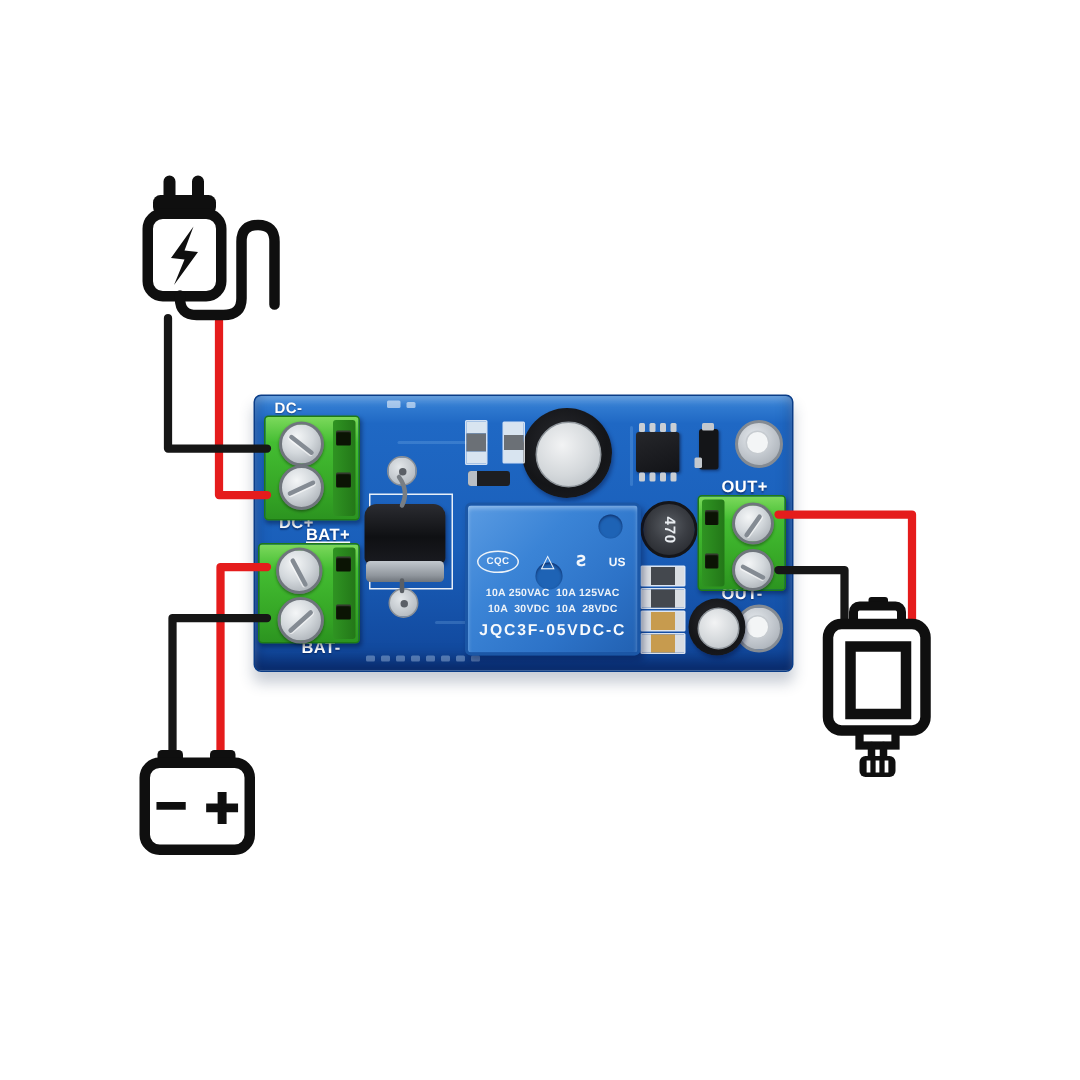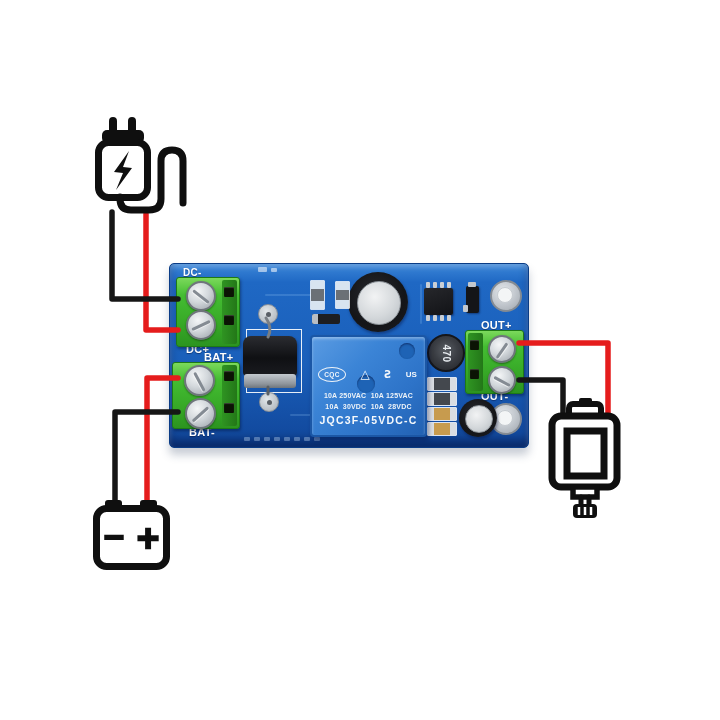--- a/index.html
+++ b/index.html
@@ -114,21 +114,21 @@
       <i></i>
       <i></i>
       <i></i>
       <i></i>
       <i></i>
   </div>
 
   <div class="label" style="left:183px;top:268px;font-size:10px;z-index:2;">DC-</div>
   <div class="label" style="left:186px;top:344px;">DC+</div>
   <div class="label" style="left:204px;top:352px;text-decoration:underline;">BAT+</div>
-  <div class="label" style="left:189px;top:427px;">BAT-</div>
+  <div class="label" style="left:201px;top:427px;">BAT-</div>
   <div class="label" style="left:481px;top:320px;">OUT+</div>
   <div class="label" style="left:481px;top:391px;">OUT-</div>
 
   <div class="mhole-out" style="left:490px;top:280px;width:28px;height:28px;"></div>
   <div class="mhole-in" style="left:497px;top:287px;width:14px;height:14px;z-index:2;"></div>
   <div class="mhole-out" style="left:490px;top:403px;width:28px;height:28px;"></div>
   <div class="mhole-in" style="left:497px;top:410px;width:14px;height:14px;z-index:2;"></div>
 
   <div class="silkrect"></div>
   <div class="tpad" style="left:258px;top:304px;width:18px;height:18px;">

